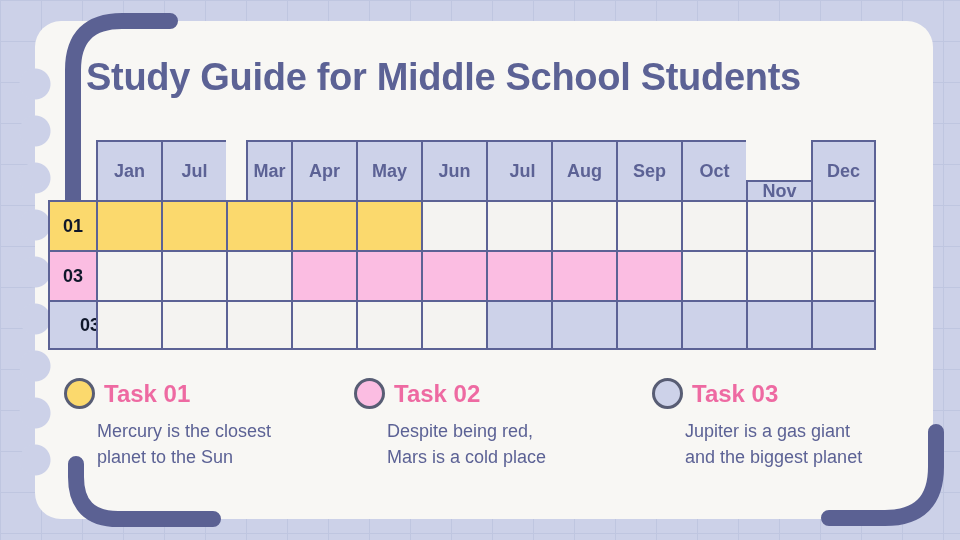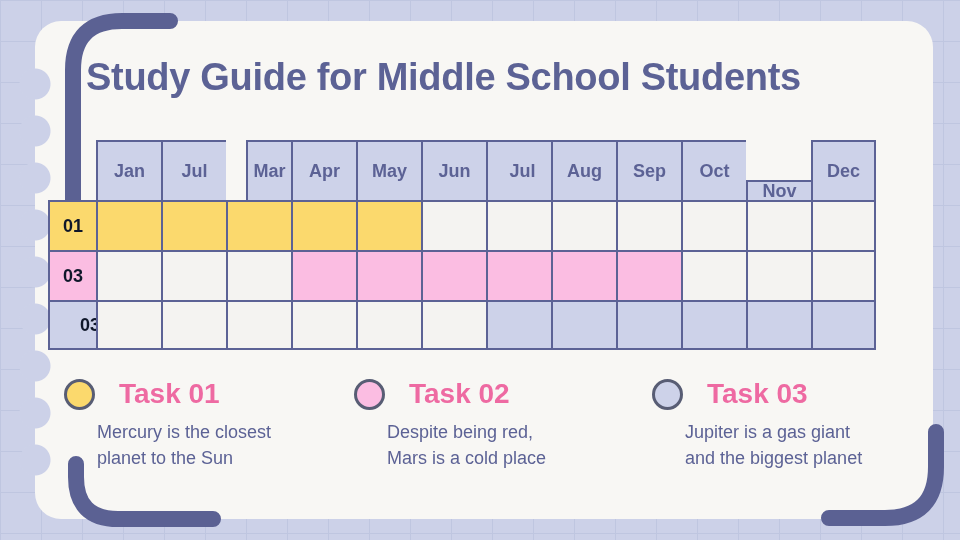--- a/index.html
+++ b/index.html
@@ -40,21 +40,21 @@
     font-size:18px;
   }
   .gcell.month{font-weight:600;color:#5c6295;}
   .gcell.rowlabel{font-weight:bold;color:#0f172a;}
   .legend{position:absolute;top:378px;width:280px;}
   .legend-head{display:flex;align-items:center;}
   .swatch{
     width:25px;height:25px;border-radius:50%;
     border:3px solid #585d74;box-sizing:content-box;flex:0 0 auto;
   }
-  .legend-title{margin-left:24px;font-size:28px;font-weight:bold;color:#ee6aa2;}
+  .legend-title{margin-left:9px;font-size:24px;font-weight:bold;color:#ee6aa2;}
   .legend-desc{
     margin-left:33px;margin-top:9px;width:230px;
     font-size:18px;line-height:26px;color:#5c6295;white-space:pre-line;
   }
 </style>
 </head>
 <body>
 
 <div class="stage">
 

